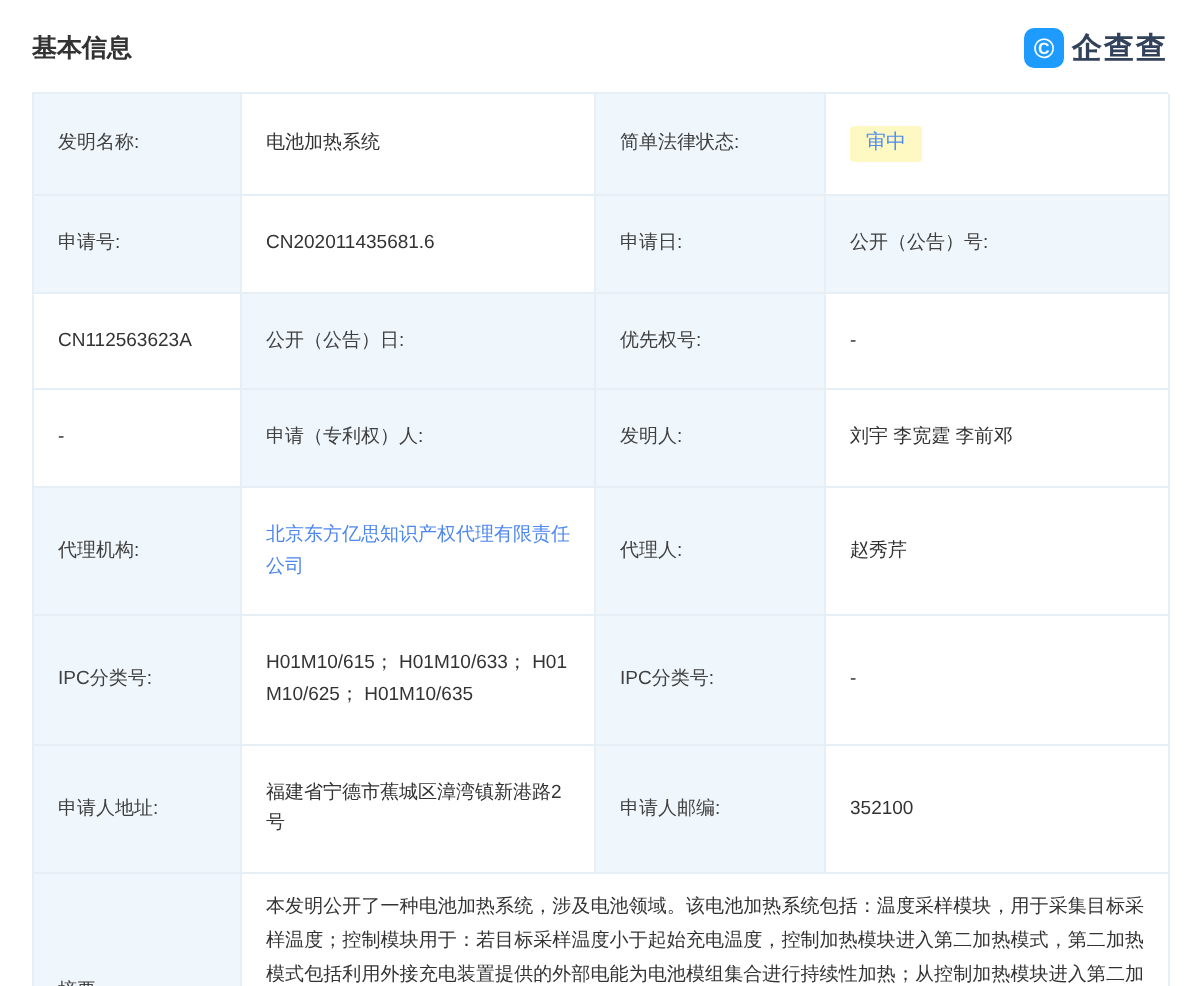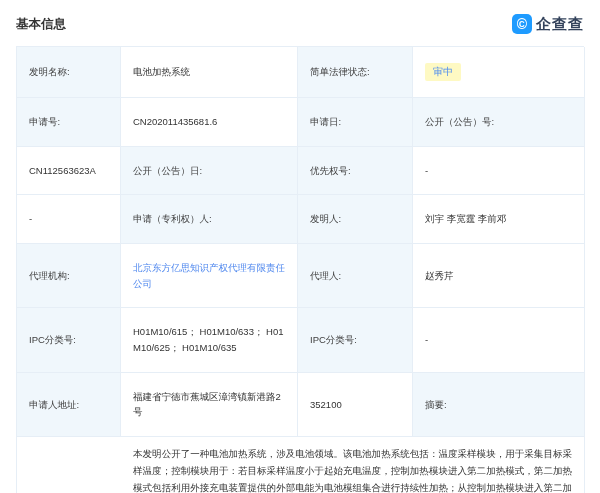--- a/index.html
+++ b/index.html
@@ -73,20 +73,21 @@
     <div class="cell lc h44">代理人:</div>
     <div class="cell vc h44">赵秀芹</div>
 
     <div class="cell lc h44">IPC分类号:</div>
     <div class="cell vc h44">H01M10/615；  H01M10/633；  H01M10/625；  H01M10/635</div>
     <div class="cell lc h44">IPC分类号:</div>
     <div class="cell vc h44">-</div>
 
     <div class="cell lc h27">申请人地址:</div>
     <div class="cell vc h27">福建省宁德市蕉城区漳湾镇新港路2号</div>
+    <div class="cell lc h27">申请人邮编:</div>
     <div class="cell vc h27">352100</div>
 
     <div class="cell lc">摘要:</div>
     <div class="cell vc span3 abstract">本发明公开了一种电池加热系统，涉及电池领域。该电池加热系统包括：温度采样模块，用于采集目标采样温度；控制模块用于：若目标采样温度小于起始充电温度，控制加热模块进入第二加热模式，第二加热模式包括利用外接充电装置提供的外部电能为电池模组集合进行持续性加热；从控制加热模块进入第二加热模式起，经过预设第一时间段后，判断目标采样温度是否小于预设预期加热温度；若目标采样温度不小于预设预期加热温度，控制加热模块进入第一加热模式，第一加热模式包括利用外接充电装置提供的外部电能对电池模组集合进行间隔性加热。能够提高电池容量的利用率。</div>
 
     <div class="cell lc figcell">摘要附图:</div>
     <div class="cell vc span3 figcell">
       <svg class="figsvg" width="85" height="50" viewBox="0 0 85 50" xmlns="http://www.w3.org/2000/svg">
         <g stroke="#93a2b0" stroke-width="0.7" fill="none">
 

